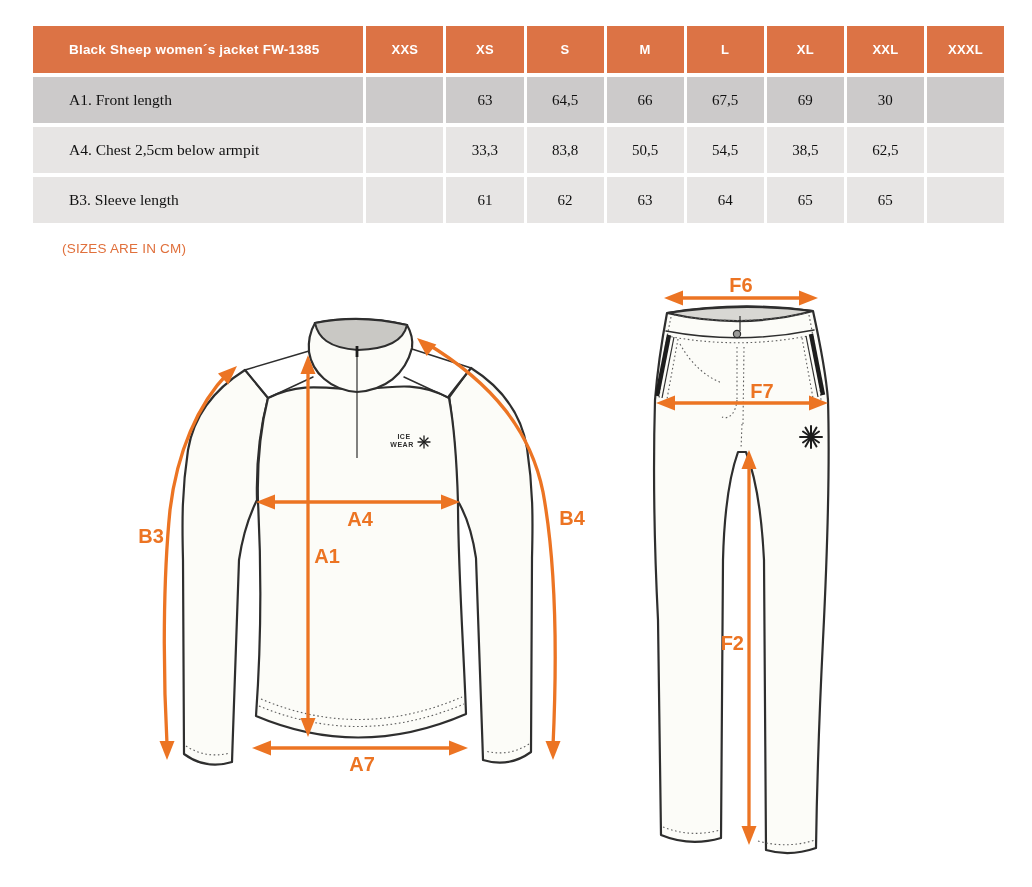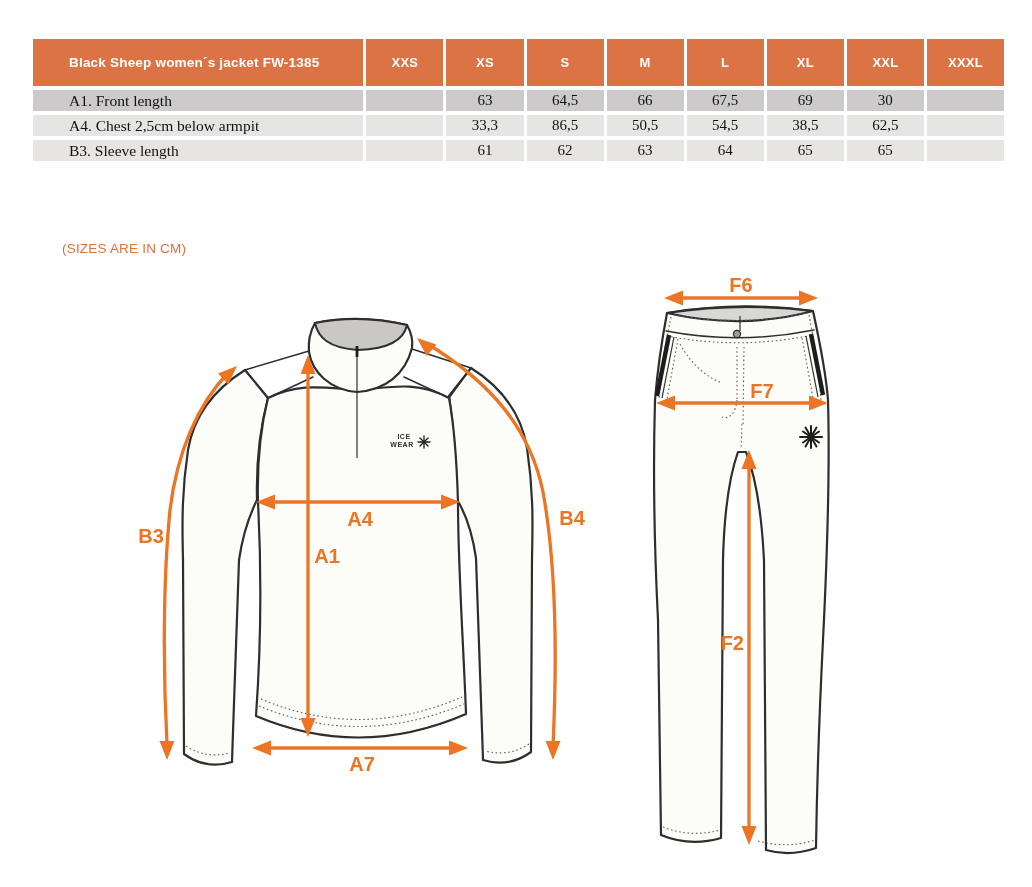--- a/index.html
+++ b/index.html
@@ -4,31 +4,31 @@
 <style>
   * { margin:0; padding:0; box-sizing:border-box; }
   html,body { background:#ffffff; }
   body { font-family:"Liberation Sans", sans-serif; }
   #page {
     position:relative; width:1032px; height:887px; background:#ffffff; overflow:hidden;
   }
 
   
   table.size-table {
-    position:absolute; left:30px; top:35px; width:977px;
+    position:absolute; left:30px; top:22px; width:977px;
     border-collapse:separate; border-spacing:3px 4px; table-layout:fixed;
   }
   table.size-table th {
     background:#DC7345; color:#ffffff;
     font:bold 13px/1 "Liberation Sans", sans-serif;
     height:47px; text-align:center; letter-spacing:.2px;
   }
   table.size-table th.title-cell { text-align:left; padding-left:36px; font-size:13.5px; }
   table.size-table td {
-    height:21px; text-align:center;
+    height:46px; text-align:center;
     font:15px "Liberation Serif", serif; color:#111111;
   }
   table.size-table tr.row-dark  td { background:#CCCACA; }
   table.size-table tr.row-light td { background:#E7E5E4; }
   table.size-table td.label-cell { text-align:left; padding-left:36px; font-size:15.5px; }
 
   
   .sizes-note {
     position:absolute; left:62px; top:241px;
     font:13.5px "Liberation Sans", sans-serif; color:#E0703C; letter-spacing:.2px;
@@ -85,21 +85,21 @@
         <td>66</td>
         <td>67,5</td>
         <td>69</td>
         <td>30</td>
         <td></td>
       </tr>
       <tr class="row-light">
         <td class="label-cell">A4. Chest 2,5cm below armpit</td>
         <td></td>
         <td>33,3</td>
-        <td>86,5</td>
+        <td>83,8</td>
         <td>50,5</td>
         <td>54,5</td>
         <td>38,5</td>
         <td>62,5</td>
         <td></td>
       </tr>
       <tr class="row-light">
         <td class="label-cell">B3. Sleeve length</td>
         <td></td>
         <td>61</td>

